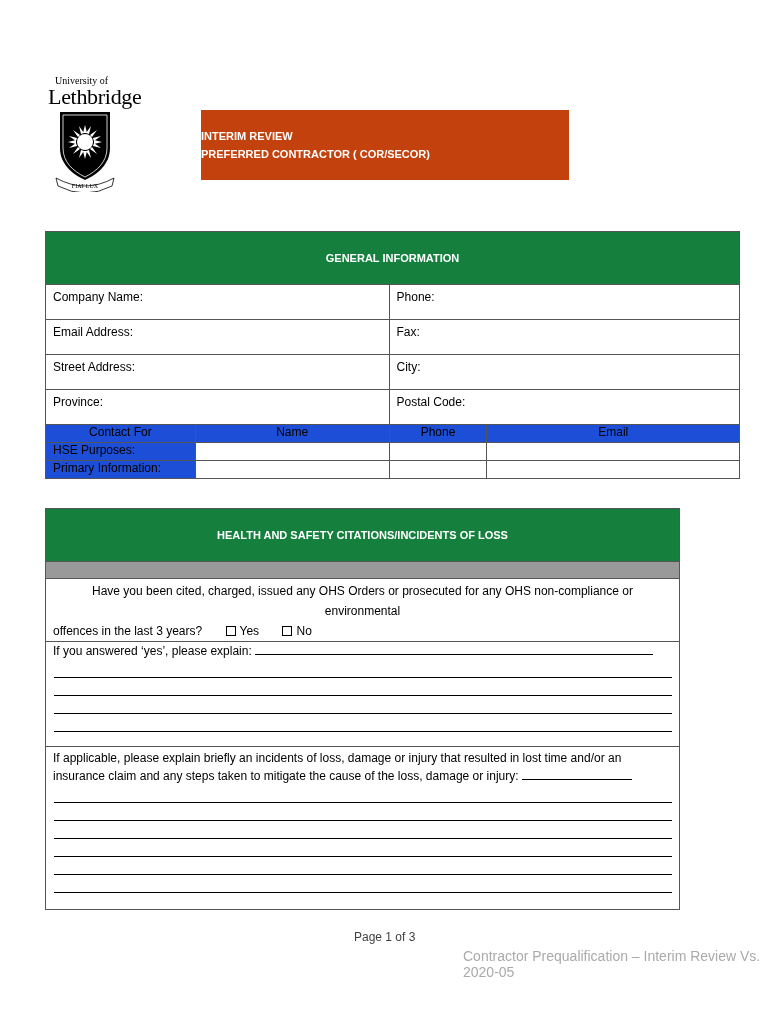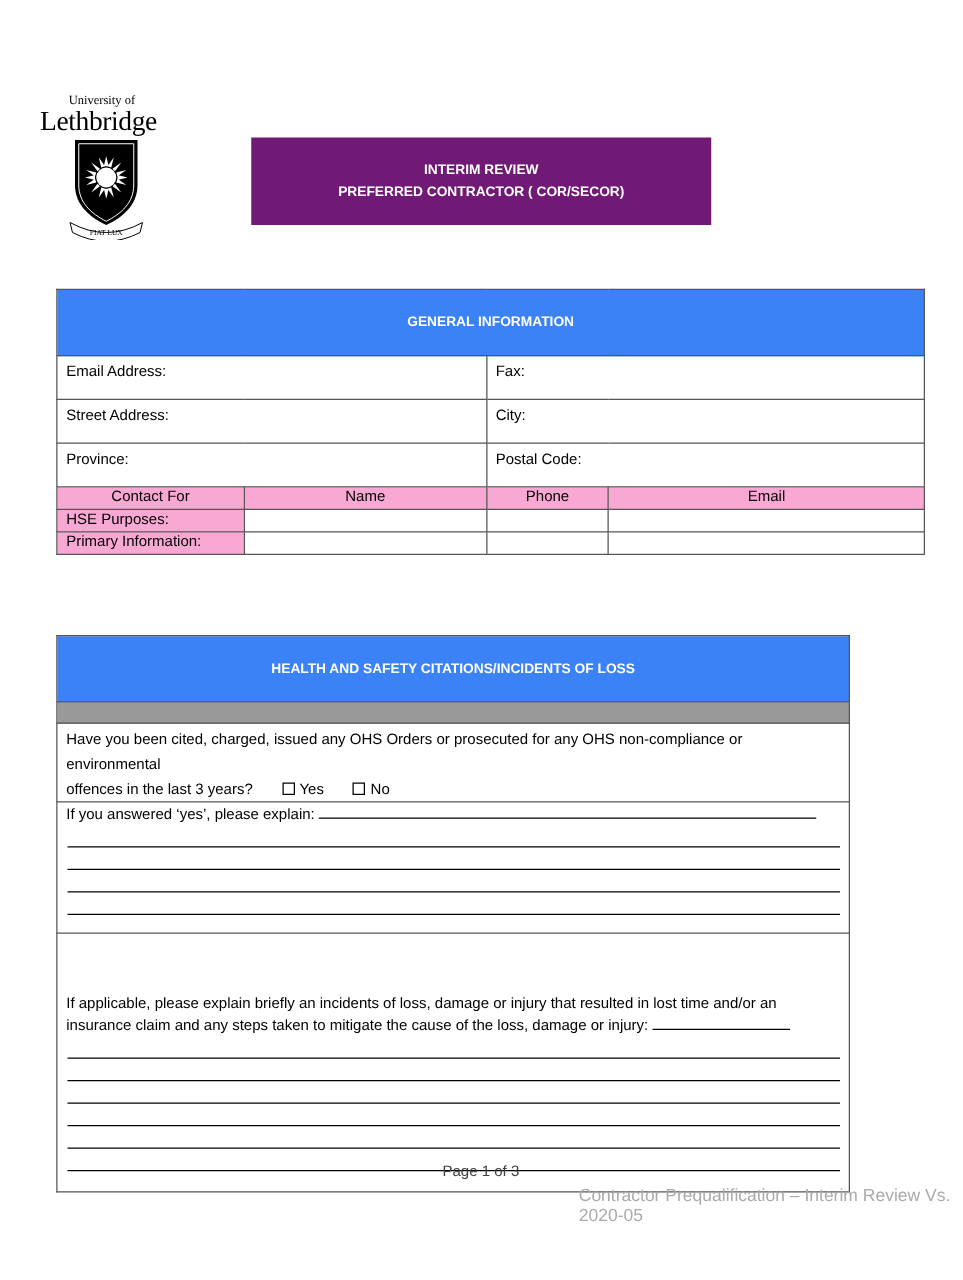--- a/index.html
+++ b/index.html
@@ -1,31 +1,31 @@
 <!DOCTYPE html>
 <html><head>
 <meta charset="utf-8">
 <style>
   html, body { margin:0; padding:0; background:#fff; }
   body { width:770px; height:1024px; position:relative; overflow:hidden;
          font-family:"Liberation Sans", sans-serif; color:#000; }
   .abs { position:absolute; }
   
   .logo-top { left:55px; top:74px; font-family:"Liberation Serif", serif; font-size:10px; line-height:14px; }
-  .logo-main { left:32px; top:86px; font-family:"Liberation Serif", serif; font-size:22px; line-height:22px; letter-spacing:-0.3px; }
+  .logo-main { left:48px; top:86px; font-family:"Liberation Serif", serif; font-size:22px; line-height:22px; letter-spacing:-0.3px; }
   .crest { left:52px; top:108px; width:66px; height:84px; }
   
-  .title-box { left:201px; top:110px; width:368px; height:70px; background:#701a75; color:#fff;
-               display:flex; flex-direction:column; align-items:center; justify-content:center;
+  .title-box { left:201px; top:110px; width:368px; height:70px; background:#c2410c; color:#fff;
+               display:flex; flex-direction:column; justify-content:center;
                font-size:11px; font-weight:bold; line-height:18px; }
   
   table { border-collapse:collapse; position:absolute; font-size:12px; }
   td { border:1px solid #555; padding:0 7px; vertical-align:top; }
-  .hdr { background:#3b82f6; color:#fff; text-align:center; vertical-align:middle; font-weight:bold; font-size:11px; }
-  .gray { background:#f9a8d4; }
+  .hdr { background:#15803d; color:#fff; text-align:center; vertical-align:middle; font-weight:bold; font-size:11px; }
+  .gray { background:#1d4ed8; }
   .darkgray { background:#999; }
   .center { text-align:center; }
   .lbl { display:block; padding-top:5px; }
   .line { border-bottom:1px solid #000; height:0; width:618px; margin-left:1px; }
   .q { font-size:12px; line-height:18px; }
   .box { display:inline-block; width:8px; height:8px; border:1px solid #000; margin:0 4px 0 20px; vertical-align:-1px; }
   .footer-page { left:354px; top:930px; font-size:12px; color:#404040; }
   .footer-doc { left:463px; top:948px; font-size:14px; color:#aaa; }
   .uline { display:inline-block; border-bottom:1px solid #000; vertical-align:baseline; }
 </style>
@@ -73,20 +73,28 @@
       <col style="width:194px">
       <col style="width:98px">
       <col style="width:253px">
     </colgroup>
   <tbody>
       <tr style="height:53px">
         <td colspan="4" class="hdr">GENERAL INFORMATION</td>
       </tr>
   <tr style="height:35px">
     <td colspan="2">
+          <span class="lbl">Company Name:</span>
+        </td>
+    <td colspan="2">
+          <span class="lbl">Phone:</span>
+        </td>
+  </tr>
+  <tr style="height:35px">
+    <td colspan="2">
           <span class="lbl">Email Address:</span>
         </td>
     <td colspan="2">
           <span class="lbl">Fax:</span>
         </td>
   </tr>
   <tr style="height:35px">
     <td colspan="2">
           <span class="lbl">Street Address:</span>
         </td>
@@ -126,21 +134,21 @@
 <table style="left:45px; top:508px; width:558px;">
   <tbody>
       <tr style="height:53px">
         <td class="hdr">HEALTH AND SAFETY CITATIONS/INCIDENTS OF LOSS</td>
       </tr>
   <tr style="height:17px">
         <td class="darkgray"></td>
       </tr>
   <tr>
     <td class="q" style="padding-top:2px; padding-bottom:0;">
-      <div style="line-height:20px;">Have you been cited, charged, issued any OHS Orders or prosecuted for any OHS non-compliance or environmental</div>
+      <div style="line-height:20px;text-align:center;">Have you been cited, charged, issued any OHS Orders or prosecuted for any OHS non-compliance or environmental</div>
       <div style="line-height:20px;">
         <span>offences in the last 3 years?</span>
         <span class="box"></span><span>Yes</span>
         <span class="box"></span><span>No</span>
       </div>
     </td>
   </tr>
   <tr>
     <td class="q" style="padding-top:0; padding-bottom:14px;">
       <div style="line-height:18px; white-space:nowrap;">
@@ -156,21 +164,21 @@
       <div style="height:18px; display:flex; align-items:flex-end;">
             <div class="line"></div>
           </div>
       <div style="height:18px; display:flex; align-items:flex-end;">
             <div class="line"></div>
           </div>
     </td>
   </tr>
   <tr>
     <td class="q" style="padding-top:2px; padding-bottom:16px;">
-      <div style="line-height:18px;margin-top:44px;">If applicable, please explain briefly an incidents of loss, damage or injury that resulted in lost time and/or an</div>
+      <div style="line-height:18px;">If applicable, please explain briefly an incidents of loss, damage or injury that resulted in lost time and/or an</div>
       <div style="line-height:18px; white-space:nowrap;">
         <span>insurance claim and any steps taken to mitigate the cause of the loss, damage or injury:</span>
         <span class="uline" style="width:110px;"></span>
       </div>
       <div style="height:18px; display:flex; align-items:flex-end;">
             <div class="line"></div>
           </div>
       <div style="height:18px; display:flex; align-items:flex-end;">
             <div class="line"></div>
           </div>

